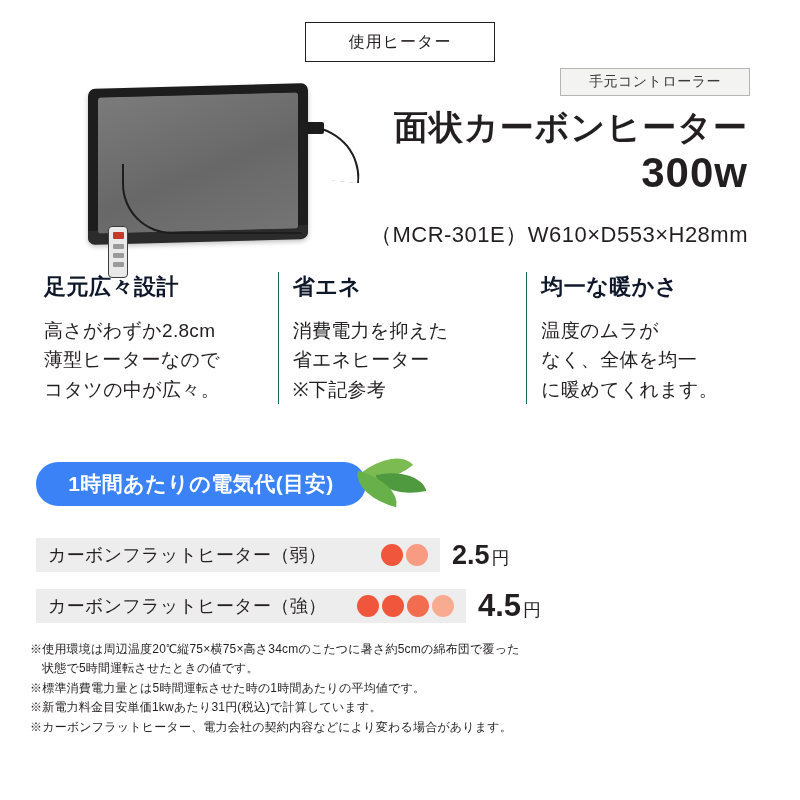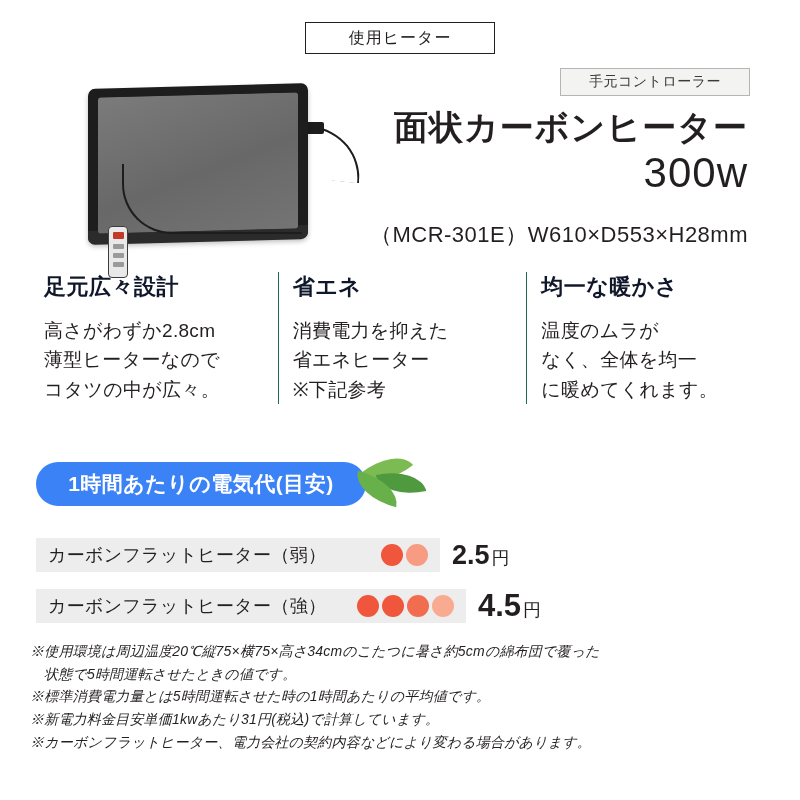--- a/index.html
+++ b/index.html
@@ -8,21 +8,21 @@
     background: #ffffff;
     font-family: "Liberation Sans", sans-serif;
     color: #231f20;
     overflow: hidden;
   }
   .page { position: relative; width: 800px; height: 800px; }
 
   
   .top-tag {
     position: absolute; left: 305px; top: 22px;
-    width: 190px; height: 32px;
+    width: 190px; height: 40px;
     border: 1px solid #231f20;
     display: flex; align-items: center; justify-content: center;
     font-size: 16px; letter-spacing: 1px;
   }
 
   
   .ctrl-tag {
     position: absolute; left: 560px; top: 68px;
     width: 190px; height: 28px;
     border: 1px solid #b5b5b5;
@@ -80,21 +80,21 @@
     width: 20px; height: 52px;
     background: #e9e9e9; border: 1.5px solid #3d3d3d; border-radius: 4px;
   }
   .controller .led { position: absolute; left: 4px; top: 5px; width: 11px; height: 7px; background: #c23b2a; border-radius: 1px; }
   .controller .btn  { position: absolute; left: 4px; width: 11px; height: 5px; background: #9a9a9a; border-radius: 1px; }
   .controller .b1 { top: 17px; } .controller .b2 { top: 26px; } .controller .b3 { top: 35px; }
 
   
   .title-block { position: absolute; right: 52px; top: 108px; width: 420px; text-align: right; }
   .prod-title { font-size: 34px; font-weight: 700; letter-spacing: 1px; line-height: 1.15; }
-  .prod-watt  { font-size: 42px; font-weight: 400; letter-spacing: 1px; line-height: 1.15; margin-top: 2px; }
+  .prod-watt  { font-size: 42px; font-weight: 700; letter-spacing: 1px; line-height: 1.15; margin-top: 2px; }
   .prod-spec  { font-size: 22px; letter-spacing: .5px; margin-top: 23px; }
 
   
   .features { position: absolute; left: 30px; top: 272px; width: 745px; display: flex; }
   .feature { flex: 1; padding: 0 14px; }
   .feature + .feature { border-left: 1.5px solid #1c6b4a; }
   .feature h3 { color: #0f172a; font-size: 22px; font-weight: 700; margin-bottom: 14px; letter-spacing: .5px; }
   .feature p { font-size: 19px; line-height: 1.55; letter-spacing: .3px; }
 
   
@@ -129,21 +129,21 @@
   .cost-row.r1 .bar { width: 404px; }
   .cost-row.r2 .bar { width: 430px; gap: 17px; }
   .dots { display: flex; align-items: center; margin-left: auto; gap: 3px; }
   .dot { width: 22px; height: 22px; border-radius: 50%; }
   .price { margin-left: 12px; font-size: 27px; font-weight: 700; letter-spacing: 0; }
   .price .yen { font-size: 18px; font-weight: 400; margin-left: 2px; }
   .cost-row.r2 .price { font-size: 31px; }
 
   
   .notes { position: absolute; left: 30px; top: 640px; width: 740px; }
-  .notes p { font-size: 14px; line-height: 1.62; letter-spacing: .2px; font-style: italic; }
+  .notes p { font-size: 12px; line-height: 1.62; letter-spacing: .2px; }
   .notes p.indent { text-indent: 1em; }
 </style>
 </head>
 <body>
 
 <div class="page">
 
   <div class="top-tag">
     <span>使用ヒーター</span>
   </div>

